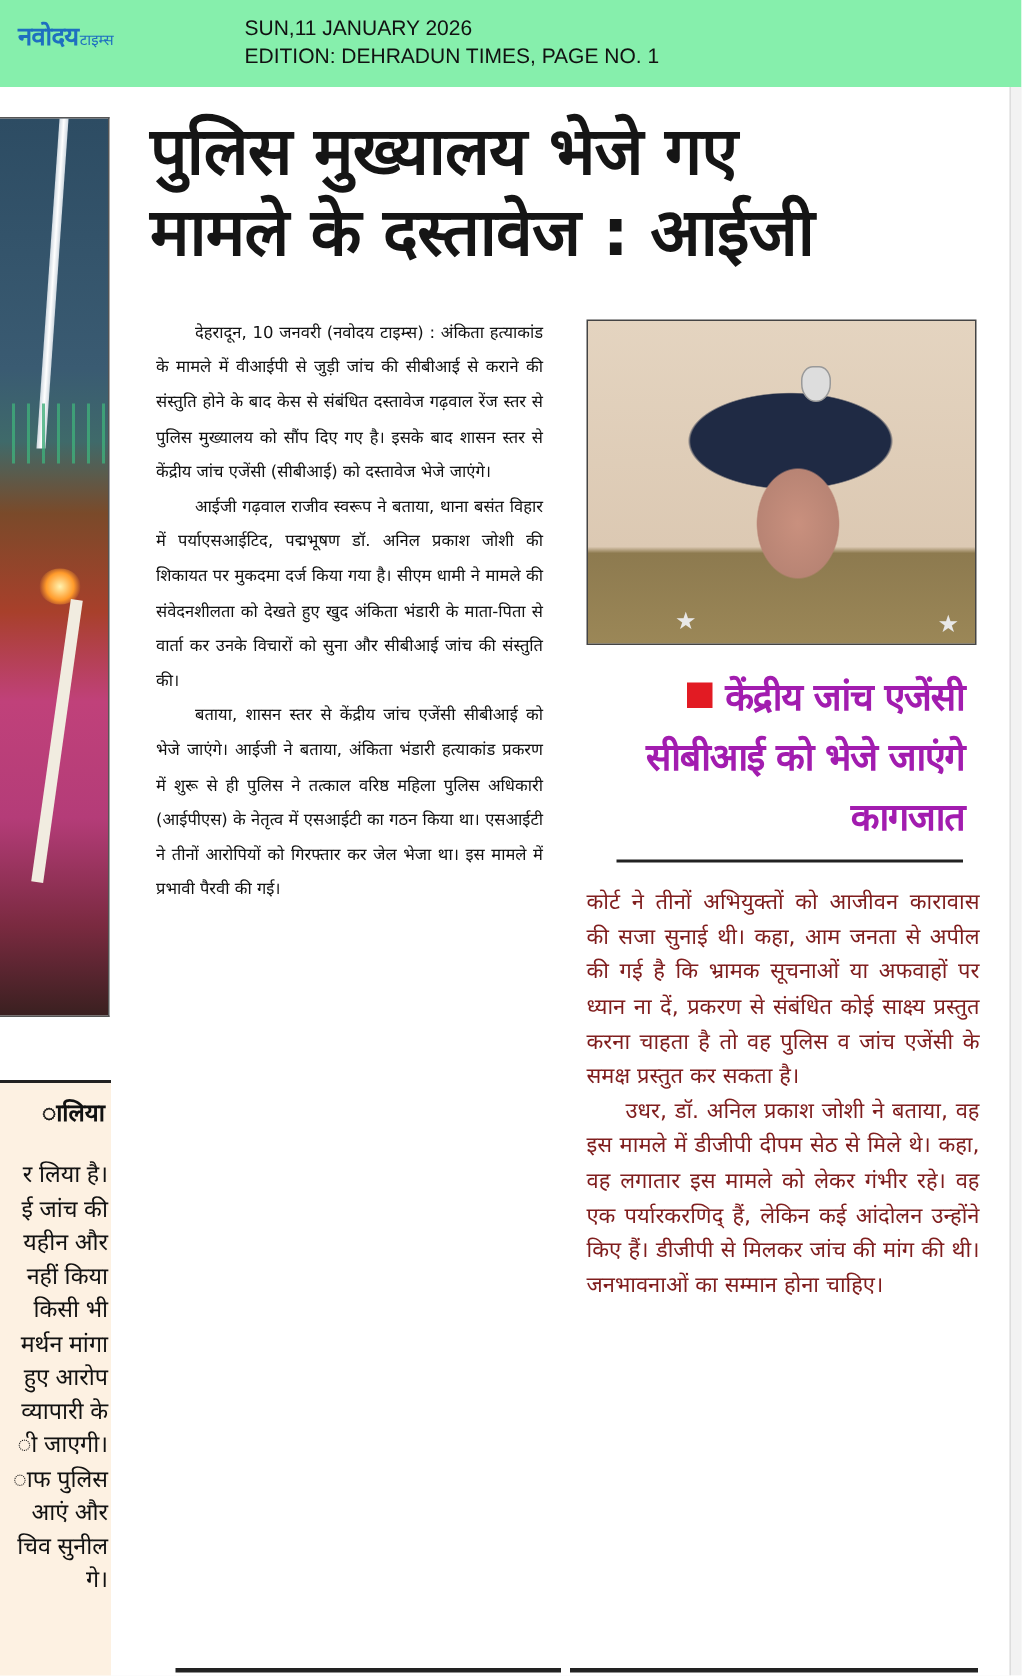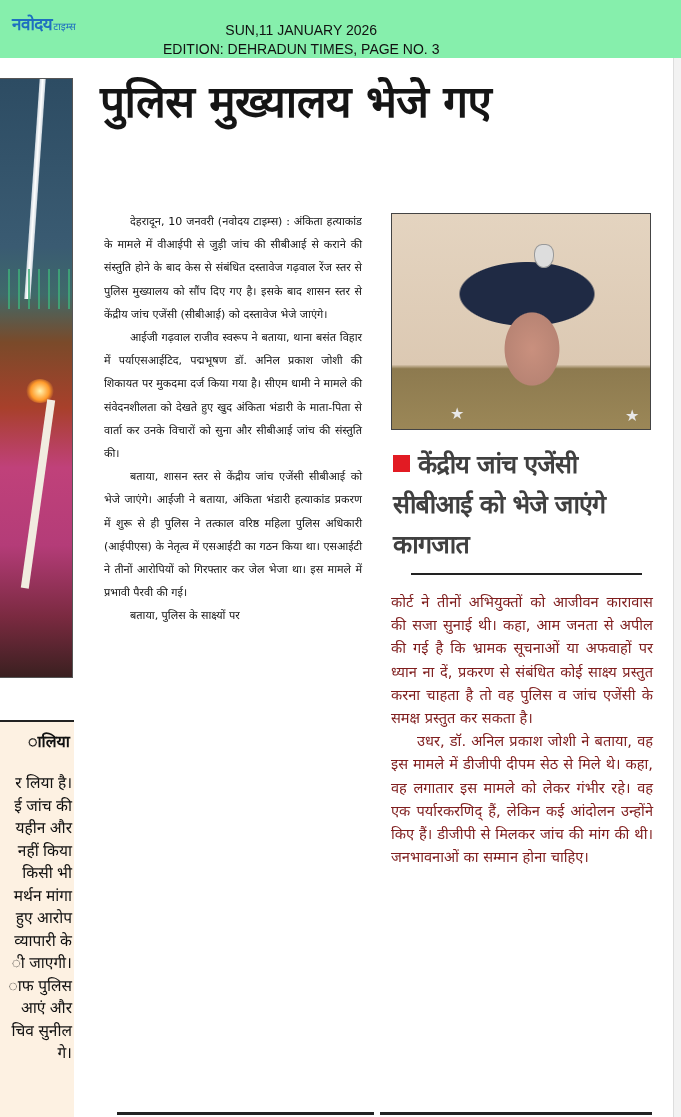--- a/index.html
+++ b/index.html
@@ -15,25 +15,24 @@
     background: #86efac;
   }
   .logo {
     position: absolute; left: 12px; top: 12px;
     font-family: "DejaVu Sans", sans-serif;
     color: #1e6fc0; white-space: nowrap;
   }
   .logo .main { font-size: 17px; font-weight: bold; letter-spacing: -0.5px; }
   .logo .sub { font-size: 10px; margin-left: 1px; }
   .edition {
-    position: absolute; left: 163px; top: 21px;
+    position: absolute; left: 163px; top: 9px;
     font-family: "Liberation Sans", sans-serif;
     font-size: 14px; line-height: 19px; color: #111;
     font-stretch: condensed;
-    text-align: center;
   }
   .page {
     position: absolute; left: 0; top: 58px; width: 681px; height: 1059px;
     background: #ffffff;
   }
   .left-photo {
     position: absolute; left: 0; top: 78px; width: 72px; height: 598px;
     border: 1px solid #555; border-left: none;
     background:
       linear-gradient(180deg, #2d4c63 0%, #3a5b72 28%, #3f6a6a 36%, #7a4a2a 44%, #a8402b 55%, #c0417a 65%, #b43c78 78%, #7a2a40 90%, #3a2020 100%);
@@ -105,22 +104,23 @@
     background: #ddd; border: 1px solid #999;
   }
   .photo-ig .star1, .photo-ig .star2 {
     position: absolute; color: #e8e8e8; font-size: 16px;
   }
   .photo-ig .star1 { left: 58px; top: 190px; }
   .photo-ig .star2 { left: 233px; top: 192px; }
   .subhead {
     position: absolute; left: 393px; top: 445px; width: 250px;
     font-family: "DejaVu Sans", sans-serif; font-weight: bold;
-    font-size: 25px; line-height: 40px; color: #404040;
+    font-size: 25px; line-height: 40px; color: #a21caf;
     letter-spacing: -0.8px;
+    text-align: right;
   }
   .subhead .red-square {
     display: inline-block; width: 17px; height: 17px; background: #e21b23;
     margin-right: 8px; vertical-align: 1px;
   }
   .subhead-rule {
     position: absolute; left: 411px; top: 573px; width: 231px; height: 2px;
     background: #222;
   }
   .col2 {
@@ -142,21 +142,21 @@
 </style>
 </head>
 <body>
 
 <div class="topbar">
   <div class="logo">
     <span class="main">नवोदय</span><span class="sub">टाइम्स</span>
   </div>
   <div class="edition">
     <div>SUN,11 JANUARY 2026</div>
-    <div>EDITION: DEHRADUN TIMES, PAGE NO. 3</div>
+    <div>EDITION: DEHRADUN TIMES, PAGE NO. 1</div>
   </div>
 </div>
 
 <div class="page"></div>
 
 <div class="left-photo">
   <div class="pole"></div>
   <div class="fence"></div>
   <div class="flame"></div>
   <div class="torch"></div>
@@ -176,27 +176,27 @@
     <div>ी जाएगी।</div>
     <div>ाफ पुलिस</div>
     <div>आएं और</div>
     <div>चिव सुनील</div>
     <div>गे।</div>
   </div>
 </div>
 
 <h1 class="headline" style="margin:0;">
   <div>पुलिस मुख्यालय भेजे गए</div>
+  <div>मामले के दस्तावेज : आईजी</div>
 </h1>
 
 <div class="col1">
   <p>देहरादून, 10 जनवरी (नवोदय टाइम्स) : अंकिता हत्याकांड के मामले में वीआईपी से जुड़ी जांच की सीबीआई से कराने की संस्तुति होने के बाद केस से संबंधित दस्तावेज गढ़वाल रेंज स्तर से पुलिस मुख्यालय को सौंप दिए गए है। इसके बाद शासन स्तर से केंद्रीय जांच एजेंसी (सीबीआई) को दस्तावेज भेजे जाएंगे।</p>
   <p>आईजी गढ़वाल राजीव स्वरूप ने बताया, थाना बसंत विहार में पर्याएसआईटिद, पद्मभूषण डॉ. अनिल प्रकाश जोशी की शिकायत पर मुकदमा दर्ज किया गया है। सीएम धामी ने मामले की संवेदनशीलता को देखते हुए खुद अंकिता भंडारी के माता-पिता से वार्ता कर उनके विचारों को सुना और सीबीआई जांच की संस्तुति की।</p>
   <p>बताया, शासन स्तर से केंद्रीय जांच एजेंसी सीबीआई को भेजे जाएंगे। आईजी ने बताया, अंकिता भंडारी हत्याकांड प्रकरण में शुरू से ही पुलिस ने तत्काल वरिष्ठ महिला पुलिस अधिकारी (आईपीएस) के नेतृत्व में एसआईटी का गठन किया था। एसआईटी ने तीनों आरोपियों को गिरफ्तार कर जेल भेजा था। इस मामले में प्रभावी पैरवी की गई।</p>
-  <p>बताया, पुलिस के साक्ष्यों पर</p>
 </div>
 
 <div class="photo-ig">
   <div class="badge"></div>
   <span class="star1">★</span>
   <span class="star2">★</span>
 </div>
 
 <div class="subhead">
   <span class="red-square"></span><span>केंद्रीय जांच एजेंसी सीबीआई को भेजे जाएंगे कागजात</span>

